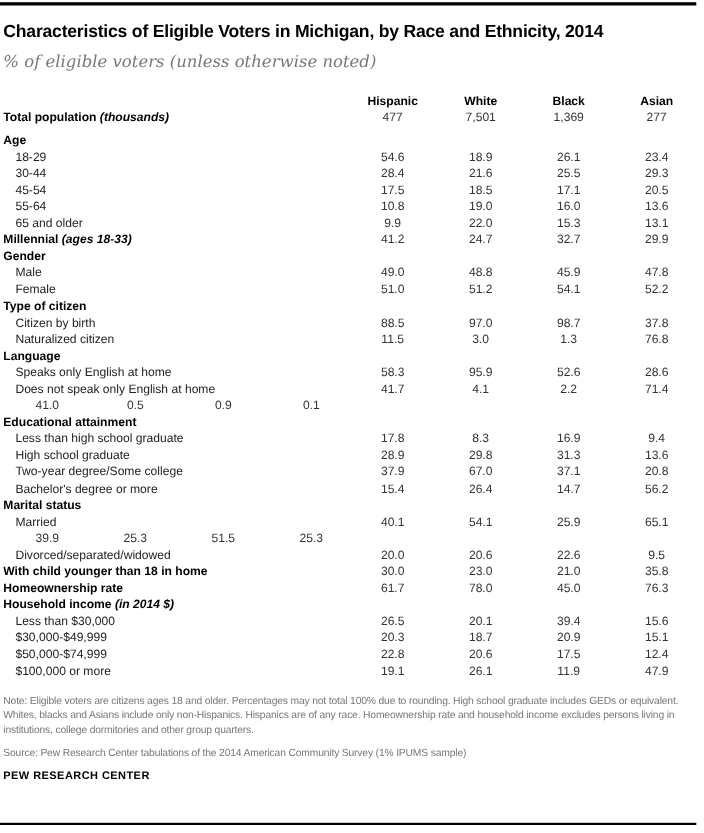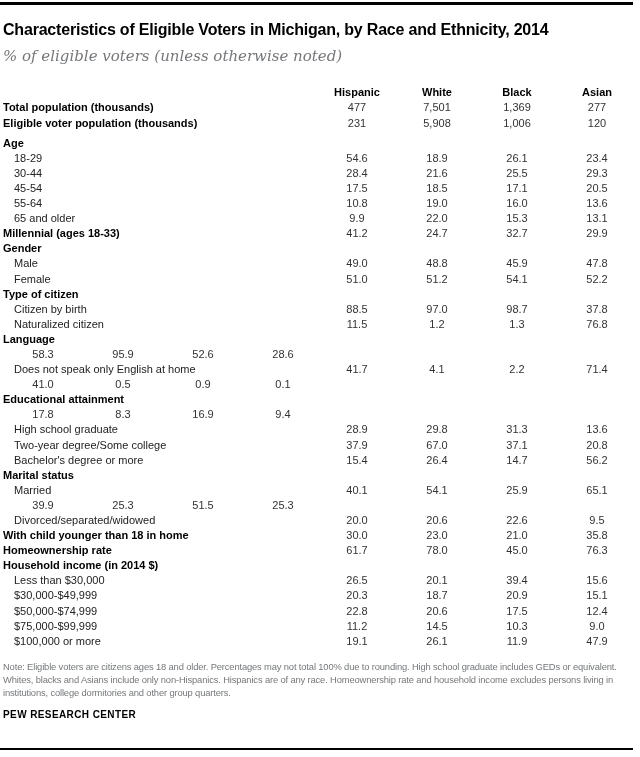--- a/index.html
+++ b/index.html
@@ -37,21 +37,21 @@
   .lbl {
     flex: 1 1 auto;
     font-size: 11px;
     color: #222;
     white-space: nowrap;
     overflow: hidden;
   }
   .lbl.b { font-weight: bold; color: #000; }
   .lbl.i1 { padding-left: 11px; }
   .lbl.i2 { padding-left: 19px; }
-  .lbl .it { }
+  .lbl .it { font-style: italic; }
   .val {
     flex: 0 0 80px;
     width: 80px;
     text-align: center;
     font-size: 11px;
     color: #333;
   }
   .thead .val { font-weight: bold; color: #000; font-size: 11px; }
   .note {
     margin-top: 13px;
@@ -95,27 +95,20 @@
       <div class="val">Asian</div>
     </div>
     <div>
         <div class="trow">
           <div class="lbl b">Total population<span class="it"> (thousands)</span></div>
           <div class="val">477</div>
           <div class="val">7,501</div>
           <div class="val">1,369</div>
           <div class="val">277</div>
         </div>
-        <div class="trow">
-          <div class="lbl b">Eligible voter population<span class="it"> (thousands)</span></div>
-          <div class="val">231</div>
-          <div class="val">5,908</div>
-          <div class="val">1,006</div>
-          <div class="val">120</div>
-        </div>
         <div class="trow spacer">
           <div class="lbl b">Age</div>
           <div class="val"></div>
           <div class="val"></div>
           <div class="val"></div>
           <div class="val"></div>
         </div>
         <div class="trow">
           <div class="lbl i1">18-29</div>
           <div class="val">54.6</div>
@@ -189,32 +182,33 @@
         <div class="trow">
           <div class="lbl i1">Citizen by birth</div>
           <div class="val">88.5</div>
           <div class="val">97.0</div>
           <div class="val">98.7</div>
           <div class="val">37.8</div>
         </div>
         <div class="trow">
           <div class="lbl i1">Naturalized citizen</div>
           <div class="val">11.5</div>
-          <div class="val">1.2</div>
+          <div class="val">3.0</div>
           <div class="val">1.3</div>
           <div class="val">76.8</div>
         </div>
         <div class="trow">
           <div class="lbl b">Language</div>
           <div class="val"></div>
           <div class="val"></div>
           <div class="val"></div>
           <div class="val"></div>
         </div>
         <div class="trow">
+          <div class="lbl i1">Speaks only English at home</div>
           <div class="val">58.3</div>
           <div class="val">95.9</div>
           <div class="val">52.6</div>
           <div class="val">28.6</div>
         </div>
         <div class="trow">
           <div class="lbl i1">Does not speak only English at home</div>
           <div class="val">41.7</div>
           <div class="val">4.1</div>
           <div class="val">2.2</div>
@@ -227,20 +221,21 @@
           <div class="val">0.1</div>
         </div>
         <div class="trow">
           <div class="lbl b">Educational attainment</div>
           <div class="val"></div>
           <div class="val"></div>
           <div class="val"></div>
           <div class="val"></div>
         </div>
         <div class="trow">
+          <div class="lbl i1">Less than high school graduate</div>
           <div class="val">17.8</div>
           <div class="val">8.3</div>
           <div class="val">16.9</div>
           <div class="val">9.4</div>
         </div>
         <div class="trow">
           <div class="lbl i1">High school graduate</div>
           <div class="val">28.9</div>
           <div class="val">29.8</div>
           <div class="val">31.3</div>
@@ -323,33 +318,27 @@
           <div class="val">15.1</div>
         </div>
         <div class="trow">
           <div class="lbl i1">$50,000-$74,999</div>
           <div class="val">22.8</div>
           <div class="val">20.6</div>
           <div class="val">17.5</div>
           <div class="val">12.4</div>
         </div>
         <div class="trow">
-          <div class="lbl i1">$75,000-$99,999</div>
-          <div class="val">11.2</div>
-          <div class="val">14.5</div>
-          <div class="val">10.3</div>
-          <div class="val">9.0</div>
-        </div>
-        <div class="trow">
           <div class="lbl i1">$100,000 or more</div>
           <div class="val">19.1</div>
           <div class="val">26.1</div>
           <div class="val">11.9</div>
           <div class="val">47.9</div>
         </div>
       </div>
   </div>
 
   <div class="note">Note: Eligible voters are citizens ages 18 and older. Percentages may not total 100% due to rounding. High school graduate includes GEDs or equivalent. Whites, blacks and Asians include only non-Hispanics. Hispanics are of any race. Homeownership rate and household income excludes persons living in institutions, college dormitories and other group quarters.</div>
+  <div class="source">Source: Pew Research Center tabulations of the 2014 American Community Survey (1% IPUMS sample)</div>
   <div class="brand">PEW RESEARCH CENTER</div>
 </div>
 
 <div class="rule-bottom"></div>
 
 </body></html>

